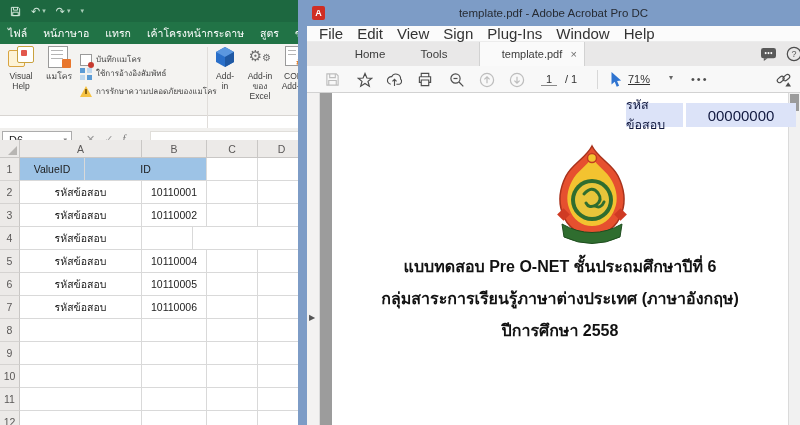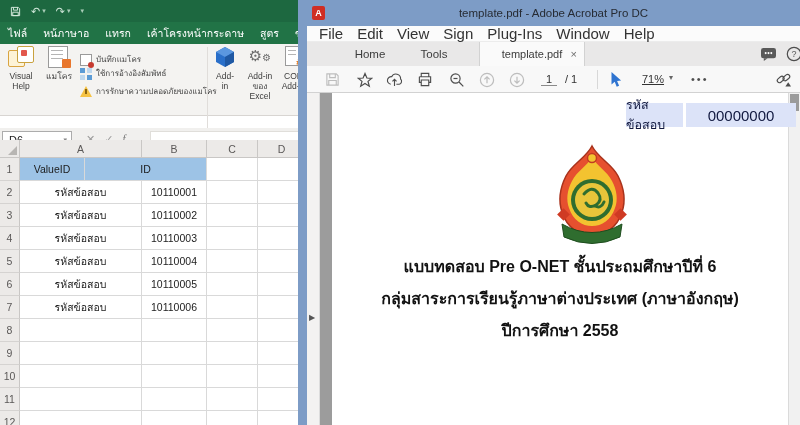--- a/index.html
+++ b/index.html
@@ -233,21 +233,20 @@
       <div class="xl-row">
         <div class="xl-rn">3</div>
         <div class="xl-cell cA">รหัสข้อสอบ</div>
         <div class="xl-cell cB">10110002</div>
         <div class="xl-cell cC"></div>
         <div class="xl-cell cD"></div>
       </div>
       <div class="xl-row">
         <div class="xl-rn">4</div>
         <div class="xl-cell cA">รหัสข้อสอบ</div>
-        <div class="xl-cell cB">10110003</div>
         <div class="xl-cell cC"></div>
         <div class="xl-cell cD"></div>
       </div>
       <div class="xl-row">
         <div class="xl-rn">5</div>
         <div class="xl-cell cA">รหัสข้อสอบ</div>
         <div class="xl-cell cB">10110004</div>
         <div class="xl-cell cC"></div>
         <div class="xl-cell cD"></div>
       </div>
@@ -386,21 +385,21 @@
           </svg>
       </span>
       <span class="tbtxt" style="left:234px;width:16px;text-align:center;border-bottom:1px solid #8a8a8a;">1</span>
       <span class="tbtxt" style="left:258px;">/ 1</span>
       <span class="tbsep"></span>
       <span class="tbi" style="left:301px;">
         <svg width="13" height="16" viewBox="0 0 12 16">
             <path d="M1 0 L1 12.5 L4.2 9.8 L6.2 14.8 L8.6 13.8 L6.6 8.9 L10.6 8.6 Z" fill="#2f74d0"></path>
           </svg>
       </span>
-      <span class="tbtxt" style="left:335px;text-decoration:underline;">71%</span>
+      <span class="tbtxt" style="left:321px;text-decoration:underline;">71%</span>
       <span class="tbtxt" style="left:362px;font-size:8px;color:#666;">▾</span>
       <span class="tbtxt" style="left:384px;letter-spacing:2px;color:#4d4d4d;">•••</span>
       <span class="tbi" style="left:468px;">
         <svg width="18" height="17" viewBox="0 0 18 17">
             <g class="sv" stroke-width="1.6">
               <rect x="2" y="6.2" width="8" height="4.6" rx="2.3" transform="rotate(-40 6 8.5)"></rect>
               <rect x="8" y="4.2" width="8" height="4.6" rx="2.3" transform="rotate(-40 12 6.5)"></rect>
             </g>
             <path d="M11 16 L17 16 L14 11.5 Z" fill="#4d4d4d"></path>
           </svg>

